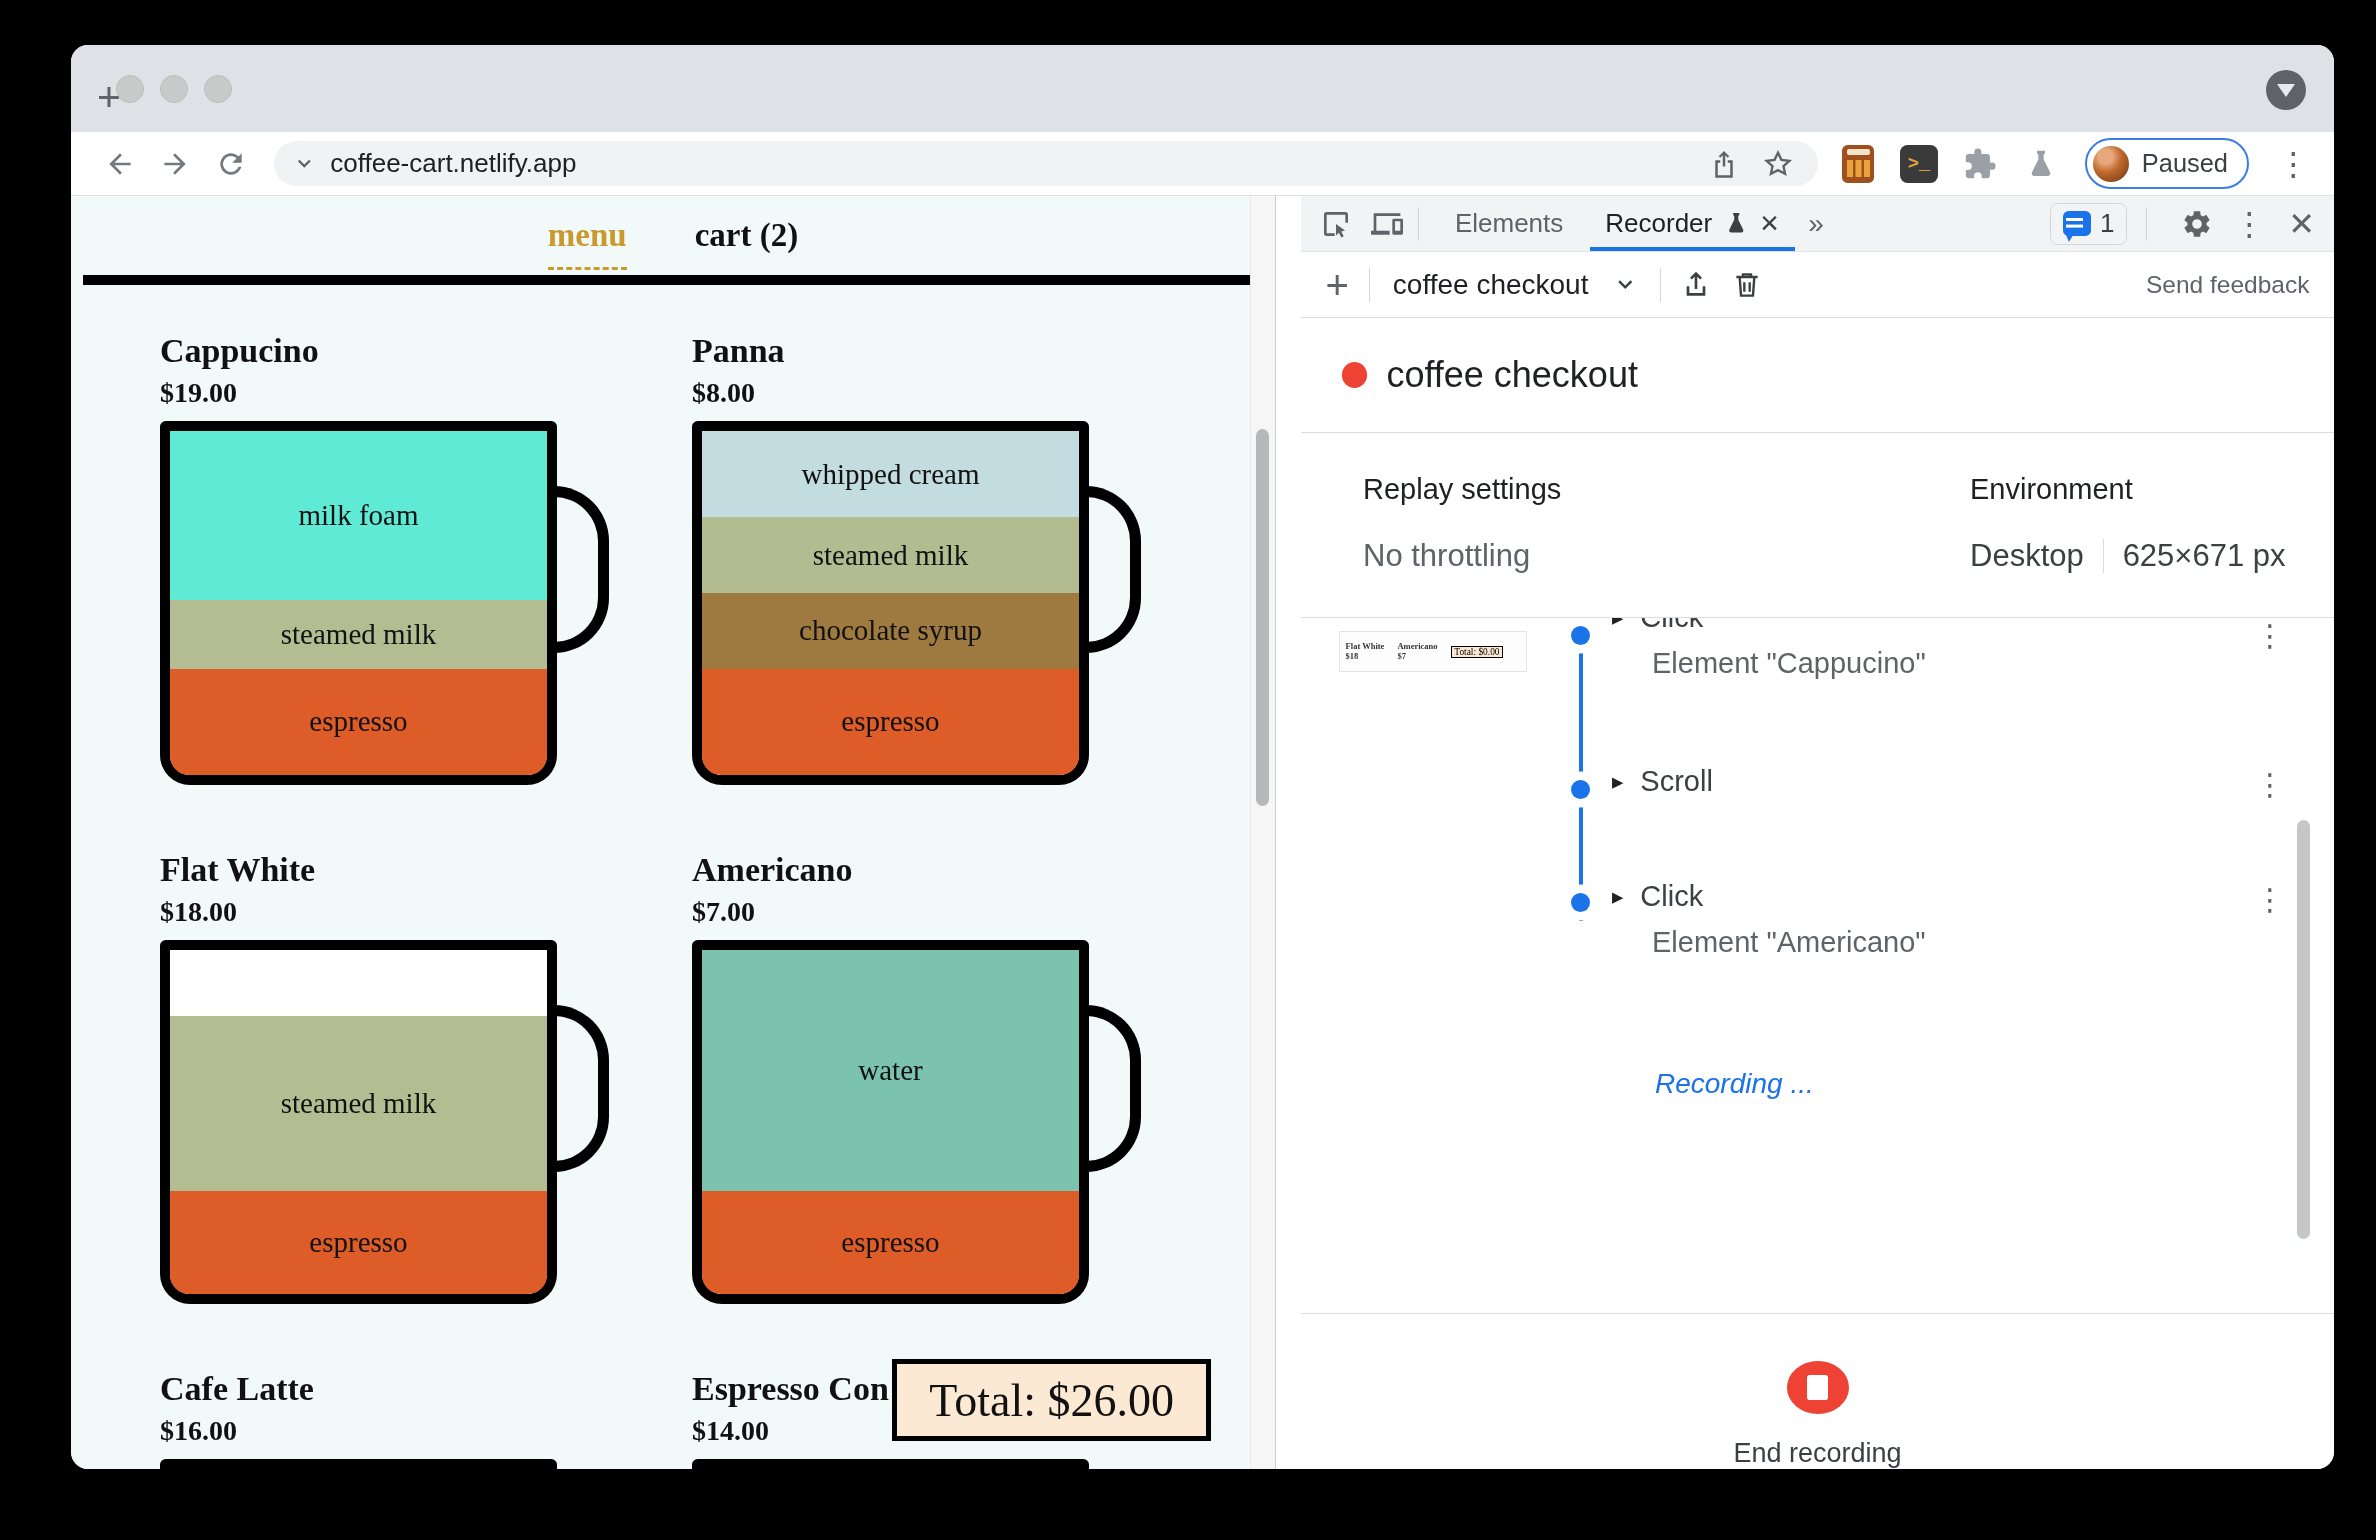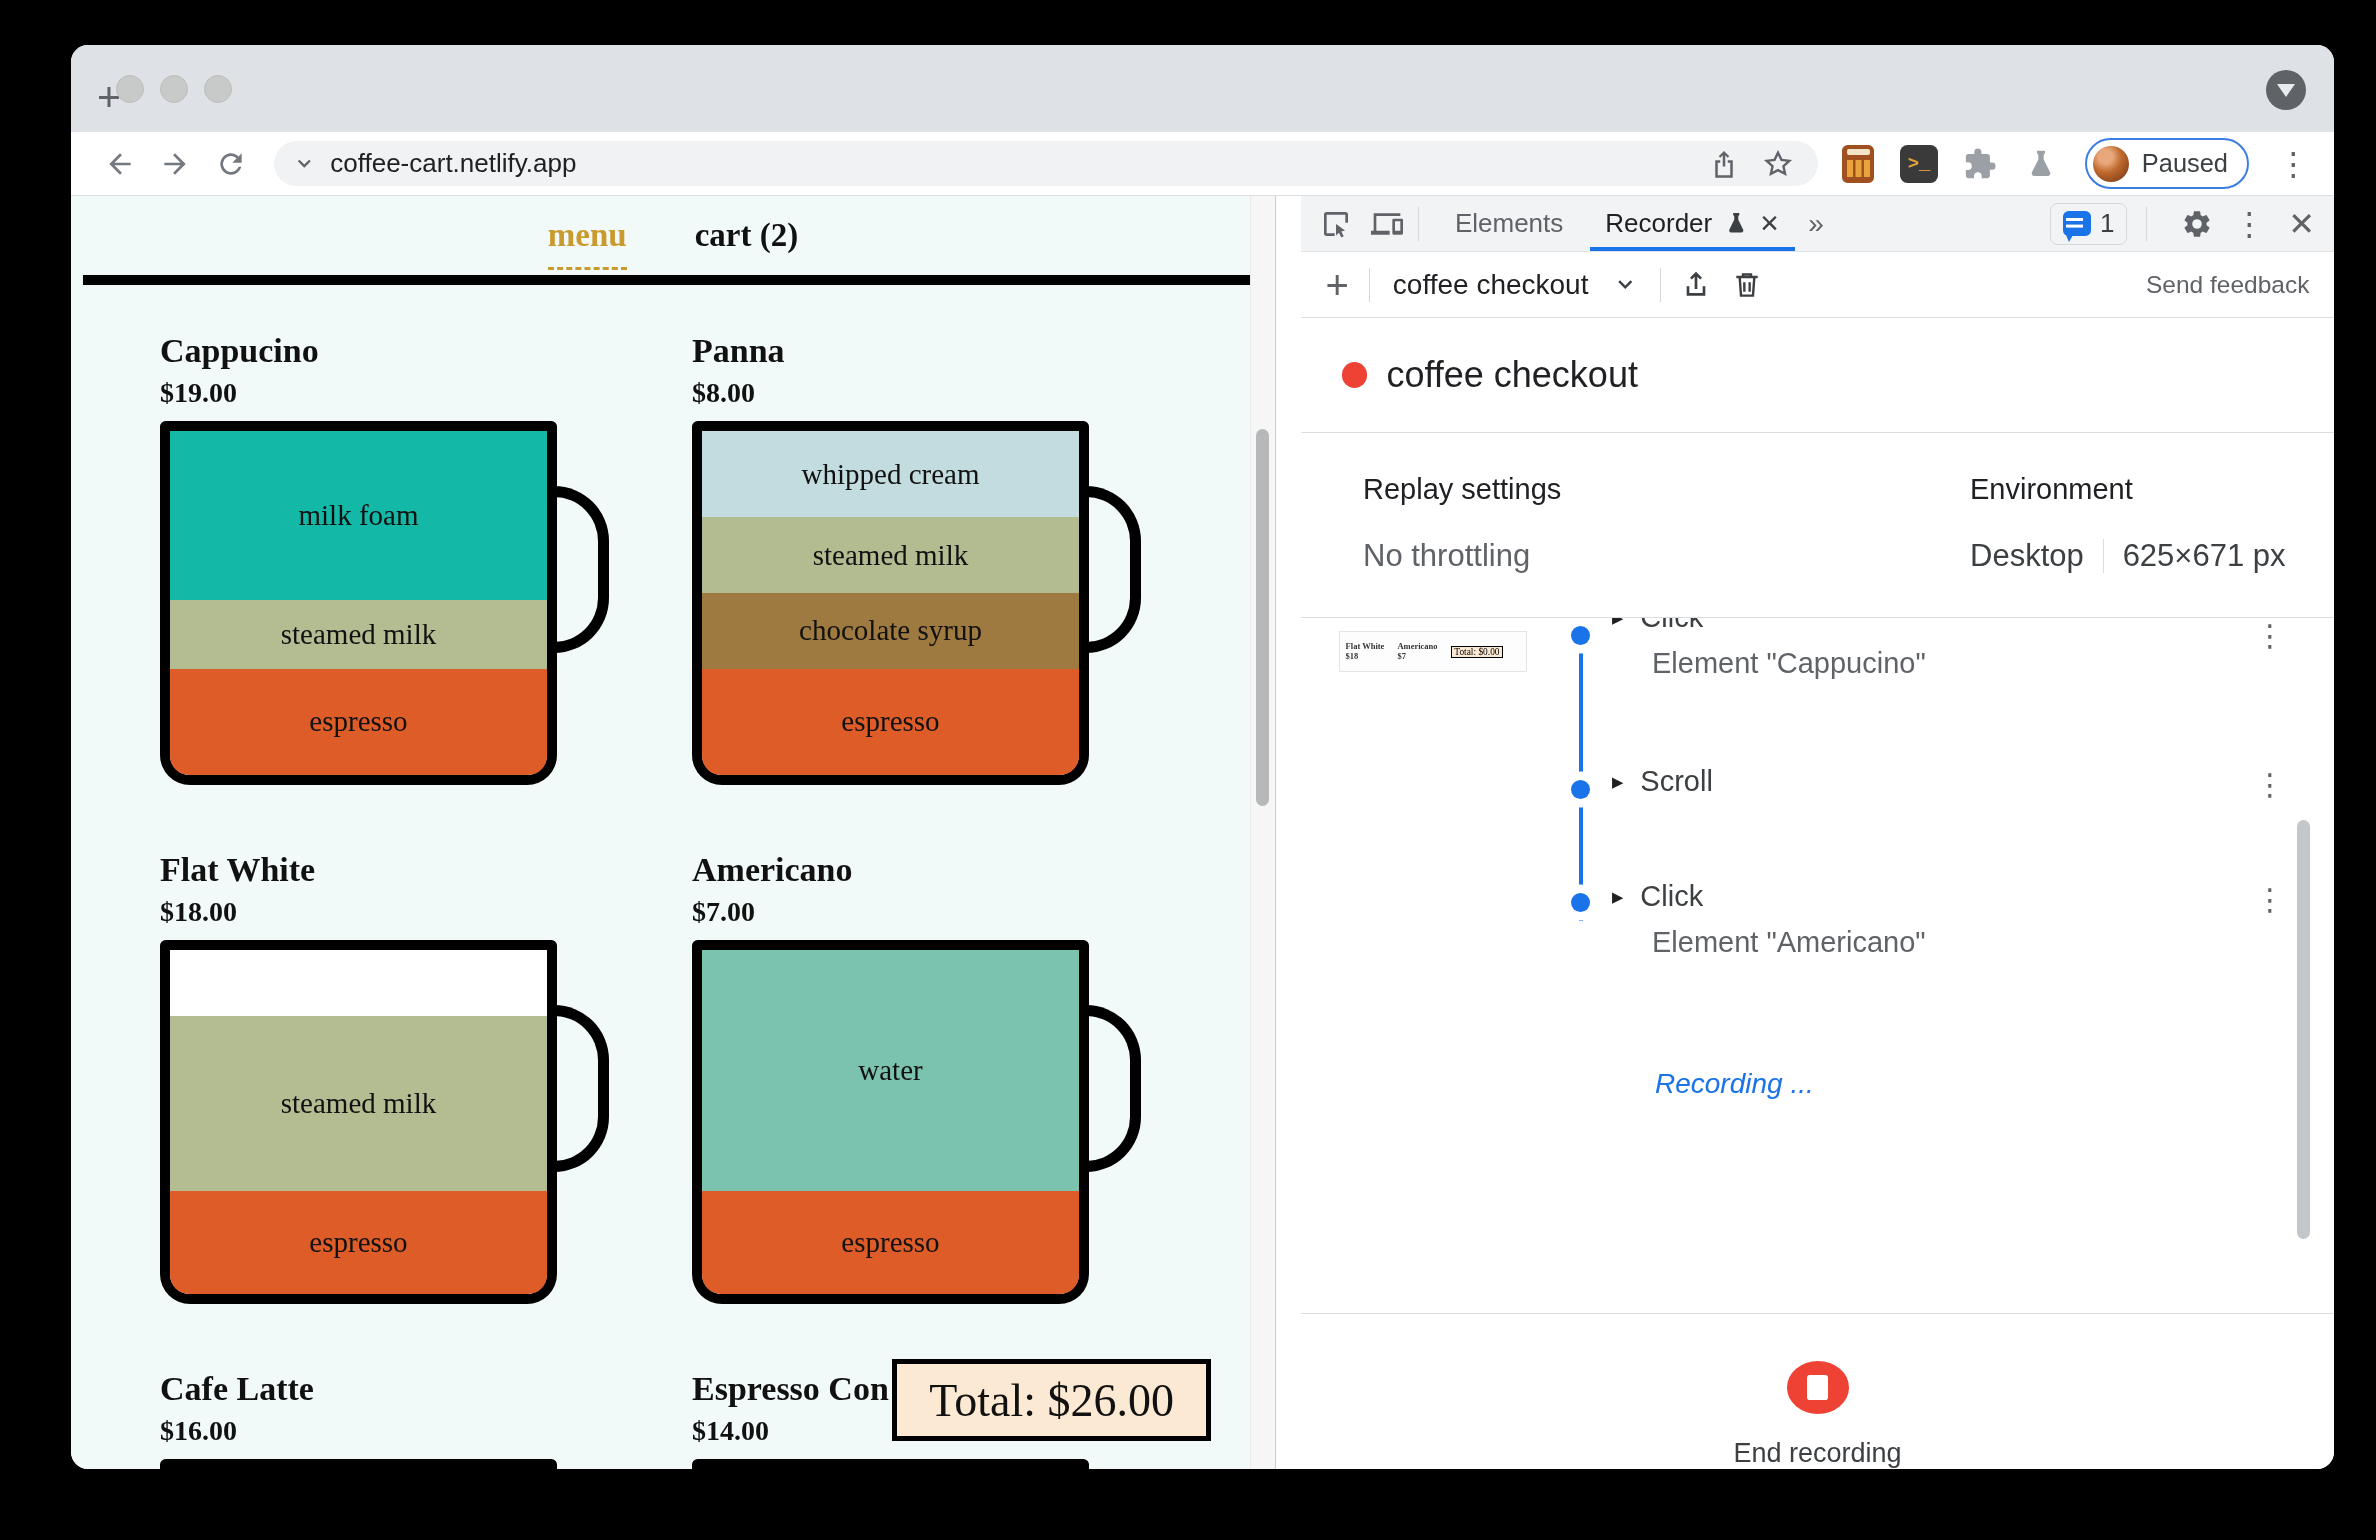--- a/index.html
+++ b/index.html
@@ -197,21 +197,21 @@
         <span class="menu-link">menu</span>
         <span class="cart-link">cart (2)</span>
       </div>
       <div class="app-divider"></div>
       <div class="menu-grid">
           <div>
             <h3 class="item-title">Cappucino</h3>
             <div class="item-price">$19.00</div>
             <div class="cup">
               <div class="layers">
-                <div class="layer" style="flex:0 0 49%;background:#14b8a6">milk foam</div>
+                <div class="layer" style="flex:0 0 49%;background:#5eead4">milk foam</div>
                 <div class="layer" style="flex:0 0 20%;background:#b4bc91">steamed milk</div>
                 <div class="layer" style="flex:0 0 31%;background:#de5c27">espresso</div>
               </div>
               <div class="handle"></div>
             </div>
           </div>
           <div>
             <h3 class="item-title">Panna</h3>
             <div class="item-price">$8.00</div>
             <div class="cup">

